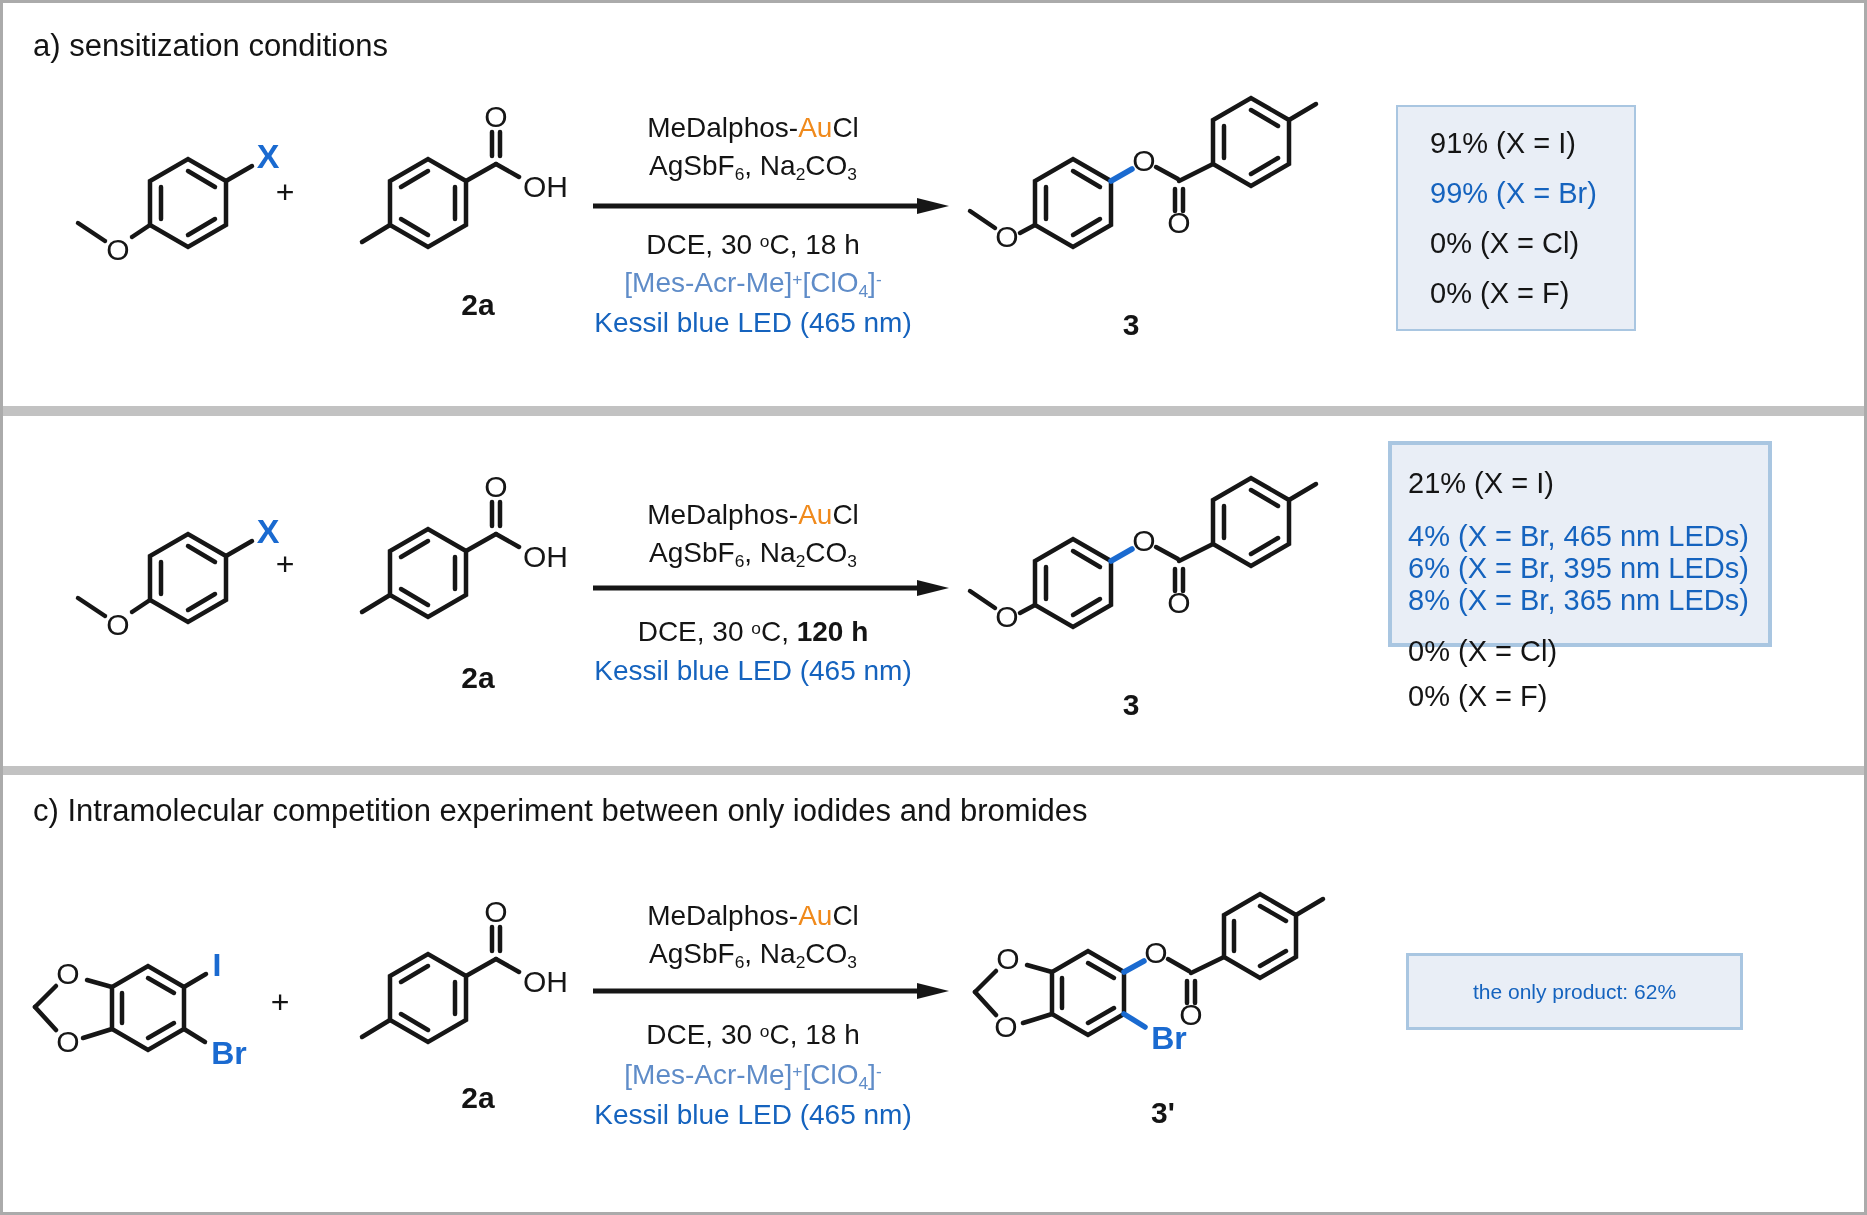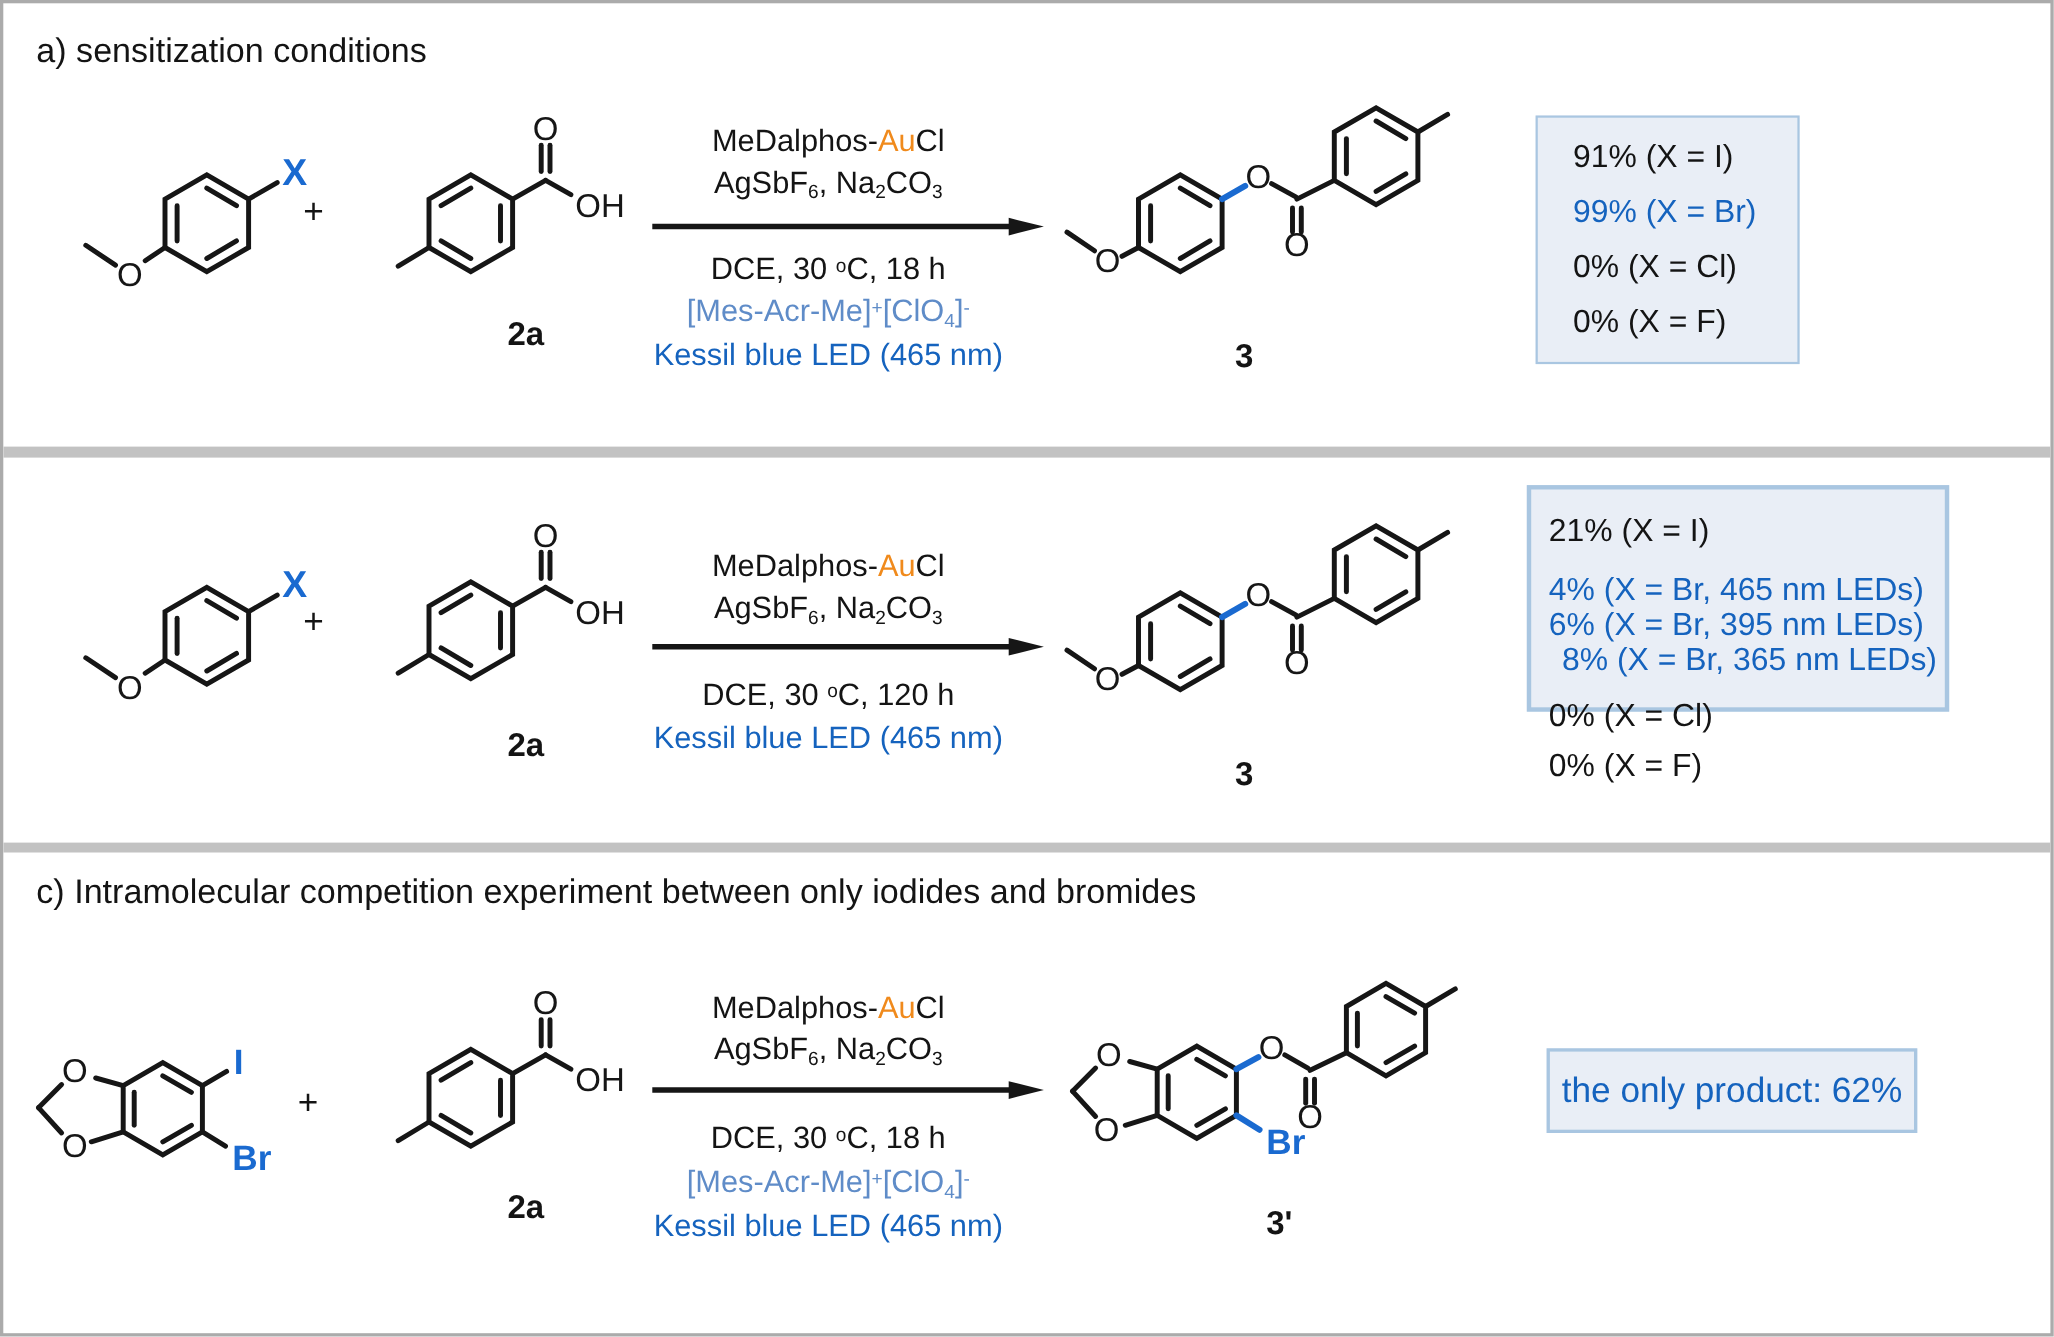--- a/index.html
+++ b/index.html
@@ -16,28 +16,28 @@
   #fig{position:relative;width:1867px;height:1215px;background:#fff;border:3px solid #ababab;overflow:hidden}
   .panel{position:absolute;inset:0;pointer-events:none}
   .ptitle{position:absolute;font-size:31px;color:var(--ink);white-space:nowrap}
   .divider{position:absolute;left:0;right:0;background:#c2c2c2}
   .cond{position:absolute;left:540px;width:420px;text-align:center;font-size:28px;line-height:34px;white-space:nowrap;color:var(--ink)}
   .cond.photocat{color:var(--pblue)}
   .cond.kessil{color:var(--blue)}
   .sg-au{color:var(--au)}
   .sg-sub{font-size:62%;position:relative;top:.28em}
   .sg-sup{font-size:62%;position:relative;top:-.42em}
-  .sg-bold{font-weight:400}
+  .sg-bold{font-weight:700}
   .plus{position:absolute;width:40px;text-align:center;font-size:32px;color:var(--ink)}
   .cmpd{position:absolute;width:90px;text-align:center;font-size:30px;font-weight:700;color:var(--ink)}
   .ybox{position:absolute;background:var(--boxbg);border:2px solid var(--boxbd)}
   .ybox.thick{border-width:4px}
   .yline{position:absolute;font-size:29px;white-space:nowrap;color:var(--ink)}
   .yline.blue{color:var(--blue)}
-  .ycenter{position:absolute;inset:0;display:flex;align-items:center;justify-content:center;font-size:32px;color:var(--blue);white-space:nowrap}
+  .ycenter{position:absolute;inset:0;display:flex;align-items:center;justify-content:center;font-size:21px;color:var(--blue);white-space:nowrap}
   svg{font-family:"Liberation Sans",sans-serif}
   .struct{position:absolute;overflow:visible}
 </style>
 </head>
 <body>
 
 <svg width="0" height="0" style="position:absolute" aria-hidden="true">
   <defs>
     <g id="sym-anisole" stroke="#161616" stroke-width="4.5" fill="none" stroke-linecap="round">
       <polygon points="198,93 160,71 122,93 122,137 160,159 198,137"></polygon>
@@ -229,21 +229,21 @@
 
     <svg class="struct" style="left:960px;top:440px" width="400" height="260" viewBox="0 0 400 260" overflow="visible">
         <use href="#sym-product3"></use>
       </svg>
     <div class="cmpd" style="left:1083px;top:685px">3</div>
 
     <div class="ybox thick" style="left:1385px;top:438px;width:384px;height:206px">
       <div style="left:16px;top:22px" class="yline">21% (X = I)</div>
       <div style="left:16px;top:75px" class="yline blue">4% (X = Br, 465 nm LEDs)</div>
       <div style="left:16px;top:107px" class="yline blue">6% (X = Br, 395 nm LEDs)</div>
-      <div style="left:28px;top:139px" class="yline blue">8% (X = Br, 365 nm LEDs)</div>
+      <div style="left:16px;top:139px" class="yline blue">8% (X = Br, 365 nm LEDs)</div>
       <div style="left:16px;top:190px" class="yline">0% (X = Cl)</div>
       <div style="left:16px;top:235px" class="yline">0% (X = F)</div>
     </div>
   </div>
 
   <div class="divider" style="top:763px;height:9px"></div>
 
   <div class="panel">
     <div class="ptitle" style="left:30px;top:790px">c) Intramolecular competition experiment between only iodides and bromides</div>
 

